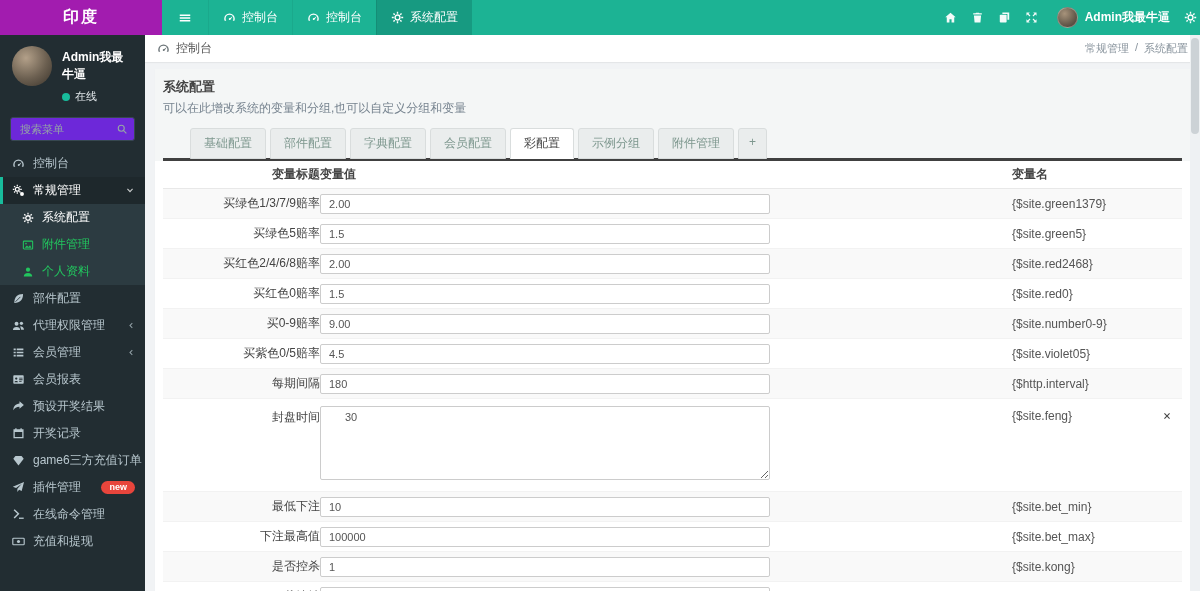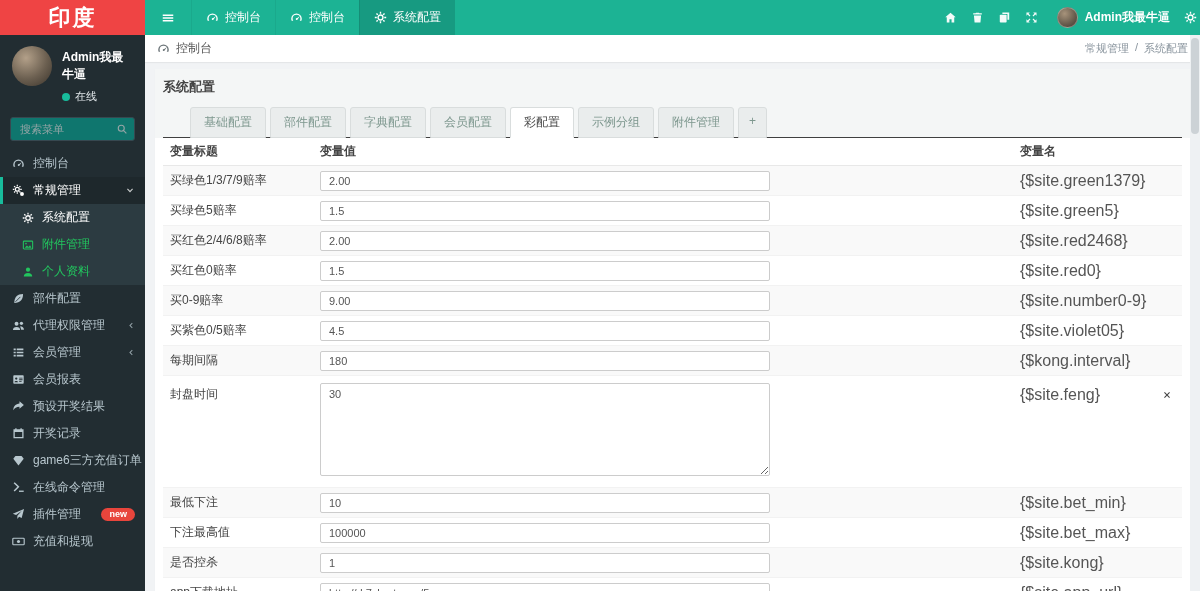--- a/index.html
+++ b/index.html
@@ -6,78 +6,78 @@
   html,body { margin:0; padding:0; }
   body {
     width:1200px; height:591px; overflow:hidden; position:relative;
     font-family:"Liberation Sans","DejaVu Sans",sans-serif;
     font-size:12px; color:#444; background:#f1f3f5;
   }
   .ic { display:inline-block; vertical-align:middle; flex:none; }
 
   
   .topbar { position:absolute; top:0; left:0; width:1200px; height:35px; background:#1cb394; display:flex; align-items:stretch; z-index:20; }
-  .logo { width:145px; background:#ef4444; color:#fff; font-size:22px; font-weight:bold; display:flex; align-items:center; justify-content:center; letter-spacing:2px; }
+  .logo { width:162px; background:#a21caf; color:#fff; font-size:16px; font-weight:bold; display:flex; align-items:center; justify-content:center; letter-spacing:2px; }
   .hamb { display:flex; align-items:center; padding:0 16px; color:#fff; cursor:pointer; }
   .nav { display:flex; align-items:stretch; color:#fff; }
   .nav-item { display:flex; align-items:center; gap:6px; padding:0 14px; font-size:12px; border-left:1px solid rgba(0,0,0,.05); cursor:pointer; white-space:nowrap; }
   .nav-item.active { background:#179a81; border-left:1px solid rgba(0,0,0,.08); }
   .top-right { margin-left:auto; display:flex; align-items:center; color:#fff; }
   .top-icon { width:27px; height:35px; display:flex; align-items:center; justify-content:center; cursor:pointer; opacity:.95; }
   .tavatar { width:21px; height:21px; border-radius:50%; margin:0 7px 0 12px; flex:none;
     background:radial-gradient(circle at 35% 30%,#a7937b,#6b5f50 55%,#3e372e); border:1px solid rgba(255,255,255,.3); }
   .tuser { font-size:12px; font-weight:bold; margin-right:14px; white-space:nowrap; }
   .top-gear { width:16px; overflow:hidden; height:35px; display:flex; align-items:center; }
 
   
   .sidebar { position:absolute; top:35px; left:0; width:145px; height:556px; background:#222d32; color:#b8c7ce; overflow:hidden; }
   .side-user { display:flex; gap:10px; padding:11px 12px 8px; }
   .savatar { width:40px; height:40px; border-radius:50%; flex:none;
     background:radial-gradient(circle at 35% 30%,#b3a089,#6b5f50 55%,#3a332b); }
   .side-name { color:#fff; font-weight:bold; font-size:12px; padding-top:3px; }
   .side-status { font-size:11px; color:#dfe5e8; margin-top:6px; display:flex; align-items:center; }
   .dot { width:8px; height:8px; border-radius:50%; background:#18bc9c; margin-right:5px; }
   .side-search { margin:5px 10px 9px; position:relative; }
-  .side-search input { width:100%; height:24px; background:#0f766e; border:1px solid #374850; border-radius:3px; color:#ccc; font-size:11px; padding:0 24px 0 9px; outline:none; }
+  .side-search input { width:100%; height:24px; background:#6d28d9; border:1px solid #374850; border-radius:3px; color:#ccc; font-size:11px; padding:0 24px 0 9px; outline:none; }
   .side-search input::placeholder { color:#95a5a6; }
   .sic { position:absolute; right:7px; top:6px; color:#95a5a6; }
   .menu { font-size:12px; }
   .mi { display:flex; align-items:center; gap:8px; height:27px; padding:0 10px 0 9px; border-left:3px solid transparent; cursor:pointer; white-space:nowrap; }
   .mi.active-parent { background:#1e282c; border-left-color:#18bc9c; color:#fff; }
   .submenu { background:#2c3b41; }
   .smi { display:flex; align-items:center; gap:8px; height:27px; padding-left:22px; color:#22c55e; cursor:pointer; white-space:nowrap; }
   .smi.active { color:#fff; }
   .chev { margin-left:auto; opacity:.75; }
   .badge-new { margin-left:auto; background:#e8453c; color:#fff; font-size:9px; font-weight:bold; padding:2px 8px; border-radius:9px; line-height:1; }
 
   
   .main { position:absolute; left:145px; top:35px; width:1055px; height:556px; background:#f1f3f5; overflow:hidden; }
   .crumbbar { height:27px; background:#fff; display:flex; align-items:center; padding:0 12px; box-shadow:0 1px 1px rgba(0,0,0,.05); }
   .crumb-left { display:flex; align-items:center; gap:6px; color:#555; }
   .crumb-right { margin-left:auto; color:#8a959e; font-size:11px; display:flex; gap:6px; }
   .card { margin:7px 10px 0; background:#fff; box-shadow:0 1px 1px rgba(0,0,0,.04); }
   .card-head { background:#f4f6f6; padding:9px 8px 0; }
   .card-title { font-size:13px; font-weight:bold; color:#444; }
   .card-sub { font-size:12px; color:#76838f; margin-top:4px; }
-  .tabs { display:flex; margin-top:11px; border-bottom:1px solid #404040;padding-left:27px; }
+  .tabs { display:flex; margin-top:11px; border-bottom:3px solid #404040;padding-left:27px; }
   .tab { margin:0 4px -1px 0; border:1px solid #d9dddd; border-radius:3px 3px 0 0; background:#eaeded; color:#7d978e; padding:6px 13px; font-size:12px; cursor:pointer; white-space:nowrap; }
   .tab.active { background:#fff; color:#444; border-bottom-color:#fff; }
   .tab.addtab { padding:6px 10px; }
   .card-body { background:#fff; padding:0 8px; }
   .thead { display:flex; align-items:center; height:28px; font-weight:bold; color:#444; border-bottom:1px solid #e8e8e8; }
-  .c1 { width:157px; padding-left:7px; }
+  .c1 { width:157px; padding-left:7px;text-align:right; }
   .c2 { width:692px; }
-  .c3 { flex:1; display:flex; align-items:center; padding-right:10px;margin-left:8px; }
+  .c3 { flex:1; display:flex; align-items:center; padding-right:10px; }
   .trow { display:flex; align-items:center; min-height:30px; border-bottom:1px solid #f2f2f2; }
   .trow.striped { background:#f9f9f9; }
   .trow.multi { align-items:flex-start; padding:7px 0 8px; }
   .trow.multi .c1, .trow.multi .c3 { padding-top:3px; }
   .cfg { width:450px; height:20px; border:1px solid #ccc; border-radius:2px; font-size:11px; color:#555; padding:8px 8px; background:#fff; outline:none; font-family:inherit; }
-  textarea.cfg { height:93px; padding:4px 8px; resize:both; }
-  .vname { color:#555; font-size:16px; }
+  textarea.cfg { height:74px; padding:4px 24px; resize:both; }
+  .vname { color:#555; font-size:12px; }
   .xclose { margin-left:auto; color:#444; cursor:pointer; display:flex; }
 
   .scrolltrack { position:absolute; right:0; top:35px; width:10px; height:556px; background:#eef1f3; z-index:30; }
   .scrollthumb { position:absolute; top:3px; left:1px; width:8px; height:96px; background:#ccd2d6; border-radius:4px; }
 </style>
 </head>
 <body>
 
 <svg width="0" height="0" style="position:absolute">
   <defs>
@@ -340,30 +340,30 @@
       <span>开奖记录</span>
     </div>
     <div class="mi">
       <svg class="ic" width="13" height="13" fill="currentColor">
           <use href="#i-gem"></use>
         </svg>
       <span>game6三方充值订单</span>
     </div>
     <div class="mi">
       <svg class="ic" width="13" height="13" fill="currentColor">
-          <use href="#i-term"></use>
-        </svg>
-      <span>在线命令管理</span>
-    </div>
-    <div class="mi">
-      <svg class="ic" width="13" height="13" fill="currentColor">
           <use href="#i-plane"></use>
         </svg>
       <span>插件管理</span>
       <span class="badge-new">new</span>
+    </div>
+    <div class="mi">
+      <svg class="ic" width="13" height="13" fill="currentColor">
+          <use href="#i-term"></use>
+        </svg>
+      <span>在线命令管理</span>
     </div>
     <div class="mi">
       <svg class="ic" width="13" height="13" fill="currentColor">
           <use href="#i-money"></use>
         </svg>
       <span>充值和提现</span>
     </div>
 
   </div>
 </div>
@@ -379,20 +379,21 @@
     <div class="crumb-right">
       <span>常规管理</span>
       <span>/</span>
       <span>系统配置</span>
     </div>
   </div>
 
   <div class="card">
     <div class="card-head">
       <div class="card-title">系统配置</div>
+      <div class="card-sub">可以在此增改系统的变量和分组,也可以自定义分组和变量</div>
       <div class="tabs">
         <div class="tab">基础配置</div>
         <div class="tab">部件配置</div>
         <div class="tab">字典配置</div>
         <div class="tab">会员配置</div>
         <div class="tab active">彩配置</div>
         <div class="tab">示例分组</div>
         <div class="tab">附件管理</div>
         <div class="tab addtab">+</div>
       </div>
@@ -444,21 +445,21 @@
         <div class="c1">买紫色0/5赔率</div>
         <div class="c2"><input class="cfg" value="4.5" style=""></div>
         <div class="c3">
             <span class="vname">{$site.violet05}</span>
           </div>
       </div>
       <div class="trow striped">
         <div class="c1">每期间隔</div>
         <div class="c2"><input class="cfg" value="180" style=""></div>
         <div class="c3">
-            <span class="vname">{$kong.interval}</span>
+            <span class="vname">{$http.interval}</span>
           </div>
       </div>
       <div class="trow multi">
         <div class="c1">封盘时间</div>
         <div class="c2"><textarea class="cfg" style="">30</textarea></div>
         <div class="c3">
           <span class="vname">{$site.feng}</span>
           <span class="xclose">
               <svg class="ic" width="10" height="10" fill="currentColor">
                 <use href="#i-x"></use>

